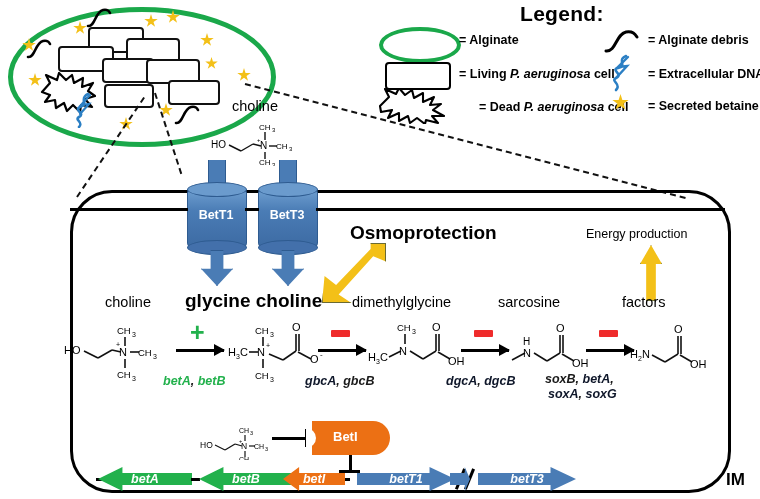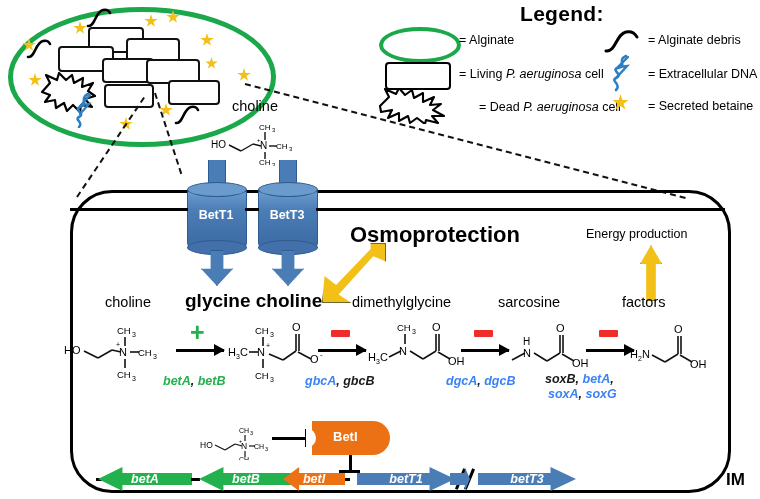--- a/index.html
+++ b/index.html
@@ -3,21 +3,21 @@
 <meta charset="utf-8">
 <style>
   html,body{margin:0;padding:0;background:#fff;}
   body{width:760px;height:499px;position:relative;overflow:hidden;
        font-family:"Liberation Sans", sans-serif;color:#000;}
   .abs{position:absolute;}
   .ital{font-style:italic;}
 
   
   #legend-title{left:520px;top:2px;font-size:21px;font-weight:bold;letter-spacing:.3px;}
-  .legend-row{position:absolute;font-size:12.5px;font-weight:normal;white-space:nowrap;}
+  .legend-row{position:absolute;font-size:12.5px;font-weight:bold;white-space:nowrap;}
   .lg-alginate{left:379px;top:27px;width:74px;height:28px;border:4px solid #1aa84a;border-radius:50%;}
   .lg-cell{left:385px;top:62px;width:62px;height:24px;border:2.5px solid #000;border-radius:4px;}
 
   
   #alginate-ellipse{left:8px;top:7px;width:258px;height:130px;border:5px solid #1aa84a;border-radius:50%;}
   .bcell{position:absolute;border:2.3px solid #111;border-radius:4px;background:#fff;}
 
   
   .star{position:absolute;background:#f3c018;
         clip-path:polygon(50% 0%,61% 35%,98% 35%,68% 57%,79% 91%,50% 70%,21% 91%,32% 57%,2% 35%,39% 35%);}
@@ -46,38 +46,38 @@
      clip-path:polygon(30% 0%,70% 0%,70% 52%,100% 52%,50% 100%,0% 52%,30% 52%);}
 
   
   #osmo-arrow{left:322px;top:243px;width:62px;height:58px;background:#f3c018;
      border:1px solid #6a6a33;
      clip-path:polygon(76% 0%,100% 0%,100% 31%,80% 22%,26% 86%,46% 100%,0% 100%,4% 55%,22% 70%,76% 10%);
      transform:none;}
   #energy-arrow{left:640px;top:245px;width:20px;height:54px;background:#f3c018;
      border:1.4px solid #7a7a3a;
      clip-path:polygon(50% 0%,100% 34%,72% 34%,72% 100%,28% 100%,28% 34%,0% 34%);}
-  #osmo-label{left:350px;top:222px;font-size:22px;font-weight:bold;}
+  #osmo-label{left:350px;top:222px;font-size:19px;font-weight:bold;}
   #energy-label{left:586px;top:227px;font-size:12.5px;}
 
   
   .metab{position:absolute;font-size:14.5px;}
   .metab.big{font-size:19px;font-weight:bold;}
 
   
   .rxn{position:absolute;height:3px;background:#000;}
   .rxn:after{content:"";position:absolute;right:-1px;top:-5px;border-left:11px solid #000;
      border-top:6.5px solid transparent;border-bottom:6.5px solid transparent;}
   .plus{position:absolute;color:#22b14c;font-size:25px;font-weight:bold;line-height:1;}
   .minus{position:absolute;width:19px;height:7px;background:#ef2b2b;border-radius:1px;}
 
   
   .genes{position:absolute;font-size:12.5px;font-style:italic;font-weight:bold;white-space:nowrap;}
   .g-green{color:#22b14c;}
-  .g-red{color:#3b82f6;}
+  .g-red{color:#0f172a;}
   .g-black{color:#1a1a1a;}
 
   
   #beti-shape{left:312px;top:421px;width:78px;height:34px;background:#ec7014;
       border-radius:0 17px 17px 0;}
   #beti-notch{left:306px;top:428px;width:10px;height:20px;background:#fff;border-radius:0 10px 10px 0;}
   #beti-text{left:333px;top:429px;color:#fff;font-size:13px;font-weight:bold;}
 
   
   .inhib-h{position:absolute;height:2.6px;background:#000;}

